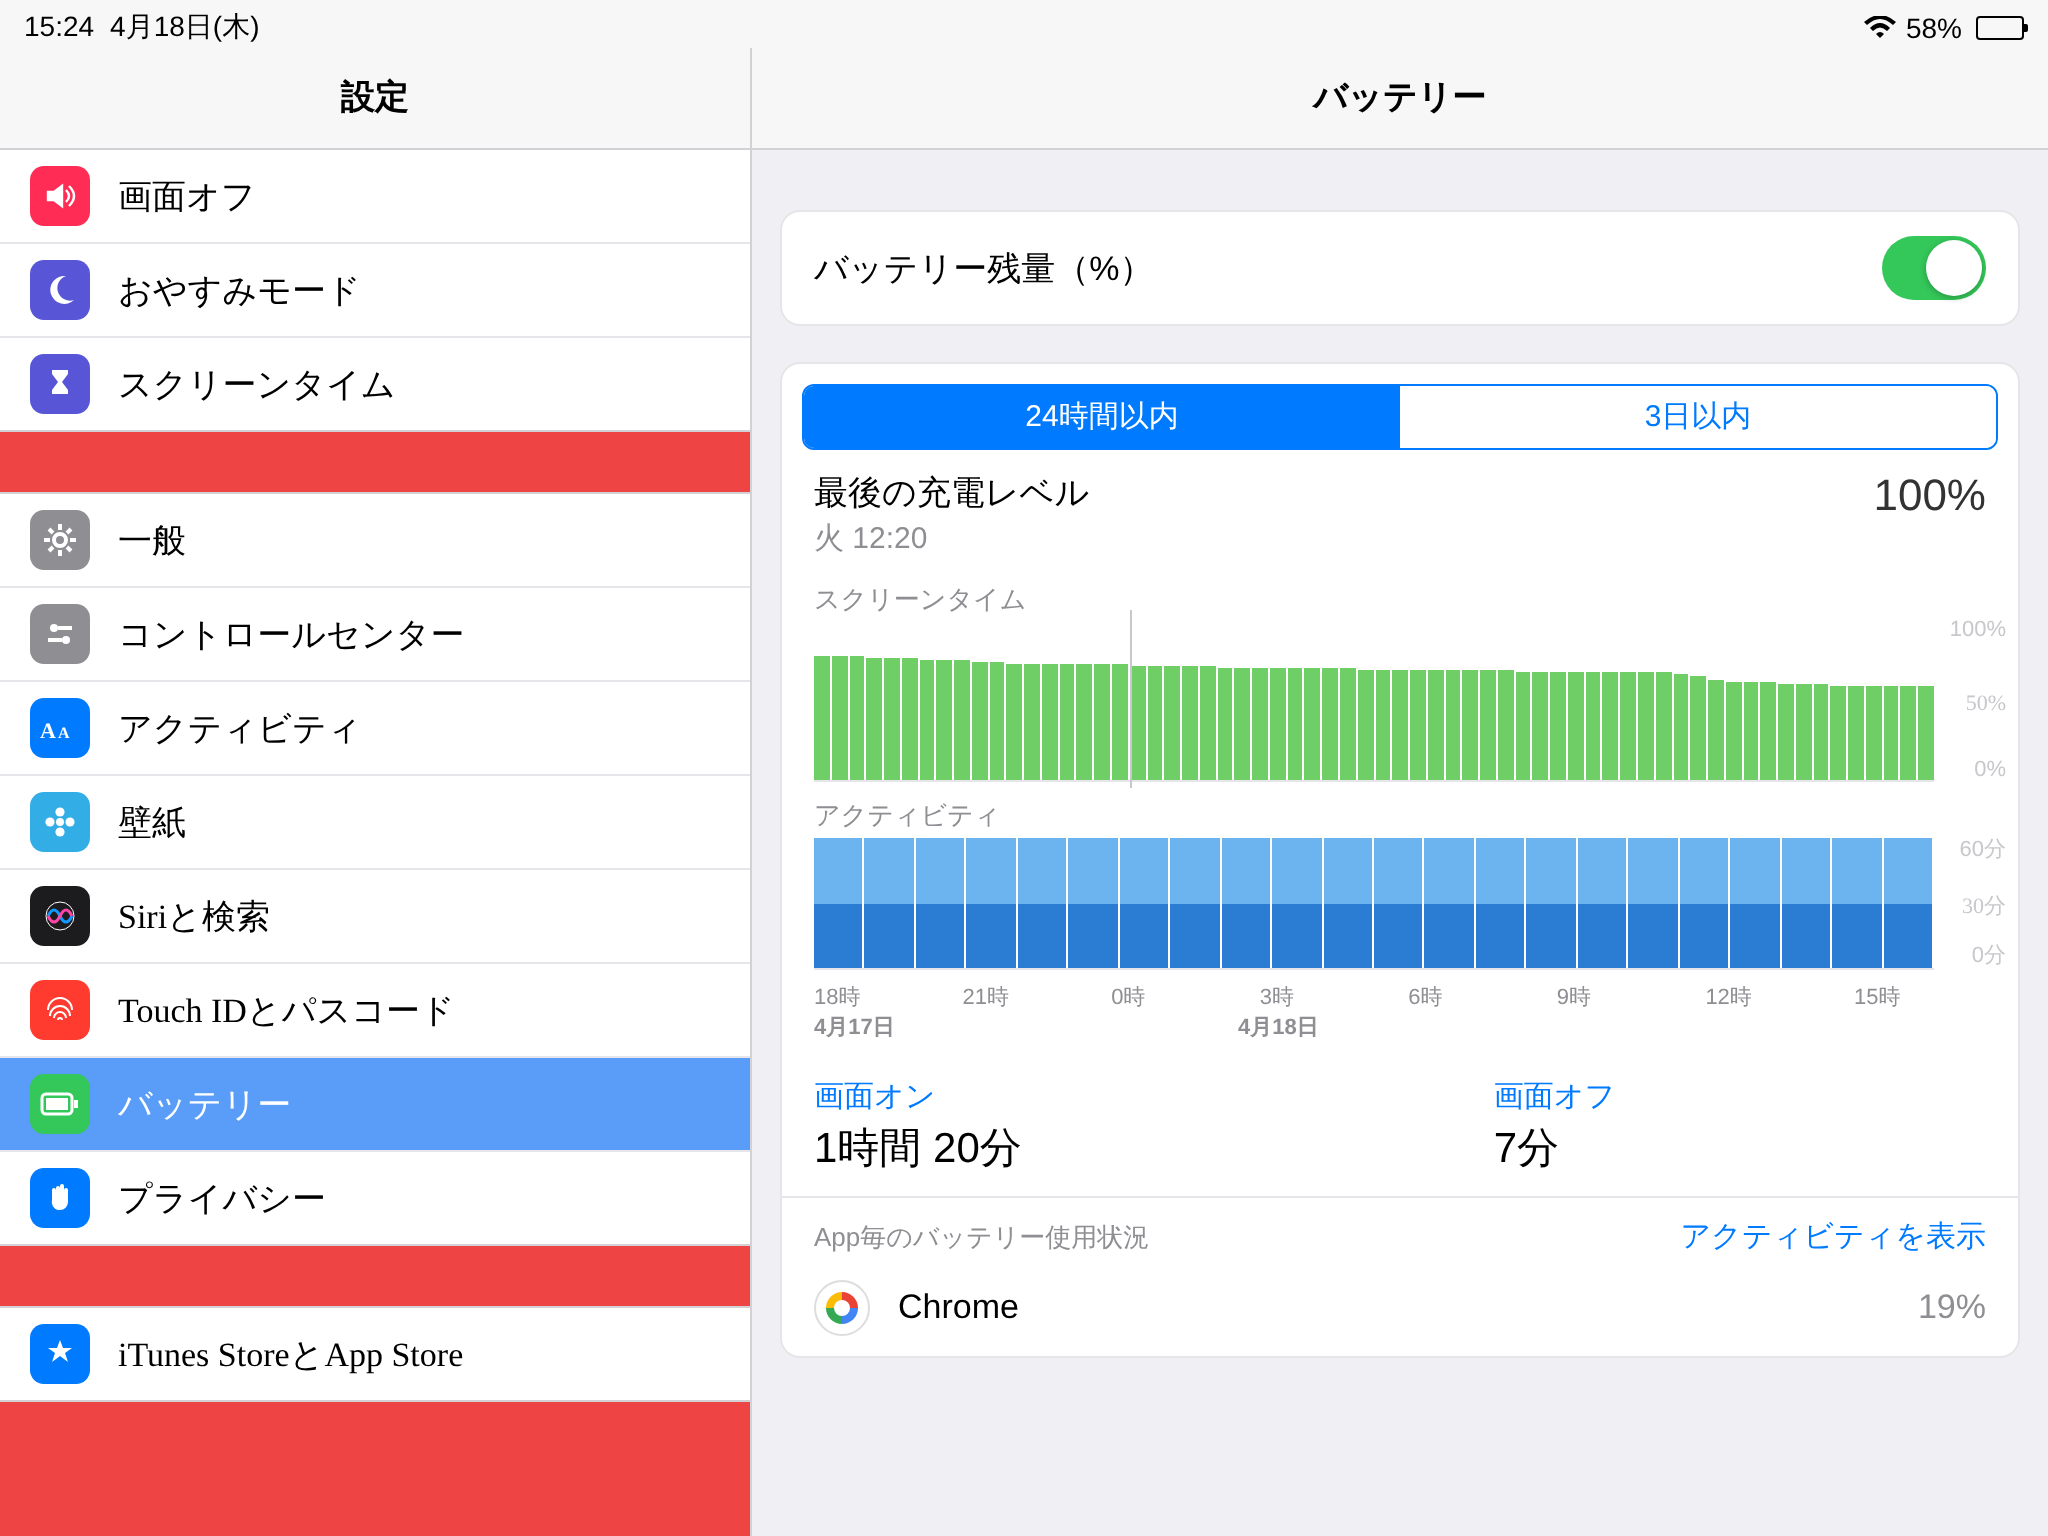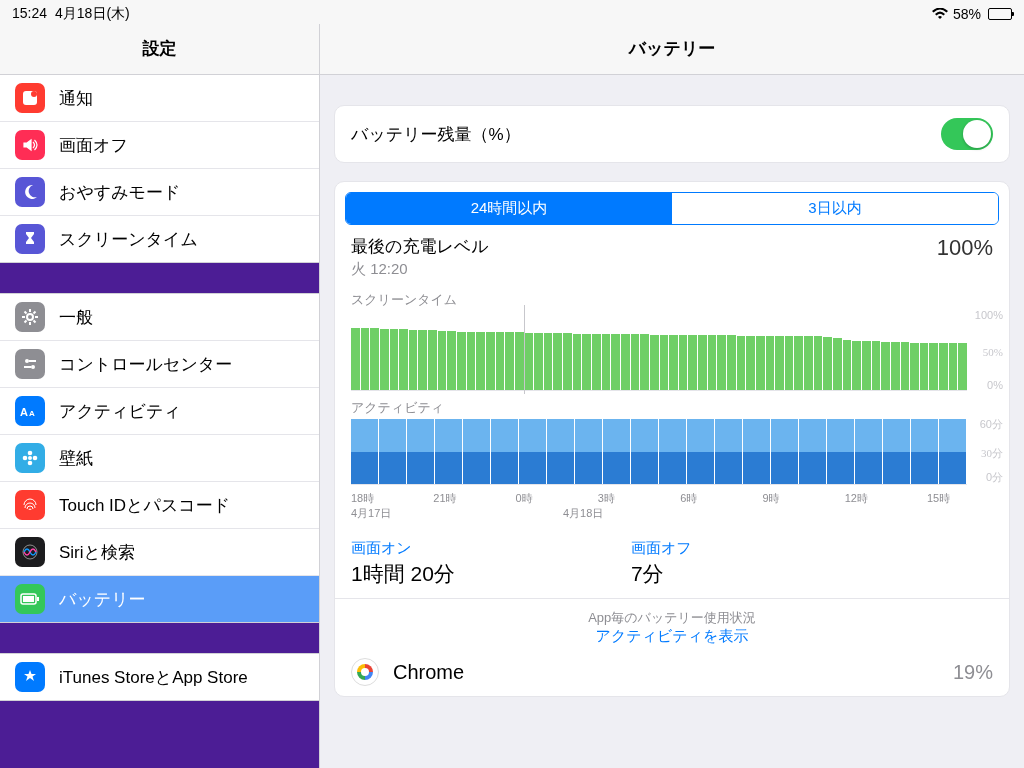--- a/index.html
+++ b/index.html
@@ -36,24 +36,24 @@
   right: -3px; top: 3px; width: 2px; height: 4px;
   background: #000; border-radius: 0 1px 1px 0;
 }
 .battery-fill { height: 100%; width: 58%; background: #000; border-radius: 1px; }
 
 .app {
   display: flex;
   height: calc(100% - 24px);
 }
 .sidebar {
-  width: 320px;
-  background: #4c1d95;
+  width: 376px;
+  background: #ef4444;
   border-right: 1px solid #d1d1d6;
-  display: flex; flex-direction: column;
+  display: flex; flex-direction: column; font-family: Liberation Serif, serif;
 }
 .sidebar-title {
   text-align: center;
   font-weight: 600;
   font-size: 17px;
   padding: 13px 0 14px;
   border-bottom: 1px solid #d1d1d6;
   background: #f7f7f7;
 }
 .sidebar-scroll { overflow-y: auto; flex: 1; }
@@ -153,40 +153,39 @@
 }
 .chart2 .abar { background: #2b7cd3; flex:1; }
 .chart2 .abar.off { background: #6bb4ef; }
 .xaxis {
   display: flex; padding: 4px 42px 0 16px;
   font-size: 11px; color: #8e8e93;
   justify-content: space-between;
 }
 .xaxis span { width: 40px; }
 .xaxis-dates { display:flex; padding: 0 42px 8px 16px; font-size:11px; color:#8e8e93; }
-.xaxis-dates span { width: 120px; }
-
-.usage-row { display:flex; padding: 10px 16px; gap: 56px; }
+.xaxis-dates span { width: 120px; font-weight: bold; }
+
+.usage-row { display:flex; padding: 10px 16px; gap: 116px; }
 .usage-col { }
 .usage-lbl { color:#007aff; font-size:15px; }
 .usage-val { font-size:21px; margin-top:2px; }
 
 .section-hdr {
   display:flex; justify-content:space-between; align-items:center;
   padding: 10px 16px 6px;
   font-size: 13px;
   border-top: 1px solid #e5e5ea;
-  flex-direction: column;
 }
 .section-hdr .left { color:#8e8e93; }
 .section-hdr .right { color:#007aff; font-size:15px; cursor:pointer;}
 
 .app-row {
   display:flex; align-items:center; padding: 6px 16px 10px;
-  font-size: 20px;
+  font-size: 17px;
 }
 .app-icon {
   width: 28px; height:28px; border-radius:50%;
   background:#fff; border:1px solid #ddd;
   display:flex; align-items:center; justify-content:center;
   margin-right: 14px;
 }
 .app-icon .dot { width:16px; height:16px; border-radius:50%;
   background: conic-gradient(#ea4335 0 90deg,#4285f4 90deg 180deg,#34a853 180deg 270deg,#fbbc05 270deg 360deg);
   position:relative;
@@ -227,29 +226,20 @@
   </div>
 </div>
 
 <div class="app">
   <aside class="sidebar">
     <div class="sidebar-title">設定</div>
     <div class="sidebar-scroll">
 
       <div class="s-group">
         <div class="s-item">
-          <span class="s-icon ic-red">
-            <svg width="18" height="18" viewBox="0 0 18 18">
-                <rect x="2" y="2" width="14" height="14" rx="3" fill="#fff"></rect>
-                <circle cx="13" cy="5" r="3" fill="#ff3b30"></circle>
-              </svg>
-          </span>
-          <span class="s-label">通知</span>
-        </div>
-        <div class="s-item">
           <span class="s-icon" style="background:#ff2d55">
             <svg width="18" height="18" viewBox="0 0 18 18" fill="#fff">
                 <path d="M3 7h3l4-3v10l-4-3H3z M12 6q3 3 0 6 M13.5 4q5 5 0 10" stroke="#fff" stroke-width="1.2" fill="none"></path>
                 <path d="M3 7h3l4-3v10l-4-3H3z" fill="#fff"></path>
               </svg>
           </span>
           <span class="s-label">画面オフ</span>
         </div>
         <div class="s-item">
           <span class="s-icon ic-purple">
@@ -305,46 +295,54 @@
                 <circle cx="9" cy="9" r="2"></circle>
                 <circle cx="9" cy="4" r="2.3"></circle>
                 <circle cx="9" cy="14" r="2.3"></circle>
                 <circle cx="4" cy="9" r="2.3"></circle>
                 <circle cx="14" cy="9" r="2.3"></circle>
               </svg>
           </span>
           <span class="s-label">壁紙</span>
         </div>
         <div class="s-item">
-          <span class="s-icon ic-fp">
-            <svg width="18" height="18" viewBox="0 0 18 18" fill="none" stroke="#fff" stroke-width="1">
-                <path d="M4 12a5 5 0 0 1 10 0M6 13a3 3 0 0 1 6 0M8 14a1 1 0 0 1 2 0M3 9a6 6 0 0 1 12 0"></path>
-              </svg>
-          </span>
-          <span class="s-label">Touch IDとパスコード</span>
-        </div>
-        <div class="s-item">
           <span class="s-icon ic-black">
             <svg width="18" height="18" viewBox="0 0 18 18">
                 <circle cx="9" cy="9" r="7" fill="none" stroke="#fff" stroke-width="0.5"></circle>
                 <path d="M3 9 Q6 3 9 9 T15 9" stroke="#19f" stroke-width="1.5" fill="none"></path>
                 <path d="M3 9 Q6 15 9 9 T15 9" stroke="#f4a" stroke-width="1.5" fill="none"></path>
               </svg>
           </span>
           <span class="s-label">Siriと検索</span>
+        </div>
+        <div class="s-item">
+          <span class="s-icon ic-fp">
+            <svg width="18" height="18" viewBox="0 0 18 18" fill="none" stroke="#fff" stroke-width="1">
+                <path d="M4 12a5 5 0 0 1 10 0M6 13a3 3 0 0 1 6 0M8 14a1 1 0 0 1 2 0M3 9a6 6 0 0 1 12 0"></path>
+              </svg>
+          </span>
+          <span class="s-label">Touch IDとパスコード</span>
         </div>
         <div class="s-item selected">
           <span class="s-icon ic-green">
             <svg width="20" height="12" viewBox="0 0 20 12" fill="#fff">
                 <rect x="1" y="1" width="15" height="10" rx="2" fill="none" stroke="#fff" stroke-width="1.5"></rect>
                 <rect x="3" y="3" width="11" height="6" fill="#fff"></rect>
                 <rect x="17" y="4" width="2" height="4" fill="#fff"></rect>
               </svg>
           </span>
           <span class="s-label">バッテリー</span>
+        </div>
+        <div class="s-item">
+          <span class="s-icon ic-blue">
+            <svg width="18" height="18" viewBox="0 0 18 18" fill="#fff">
+                <path d="M5 9V5a1 1 0 0 1 2 0V4a1 1 0 0 1 2 0V3a1 1 0 0 1 2 0v2a1 1 0 0 1 2 0v6a4 4 0 0 1-4 4H8a4 4 0 0 1-3-5z"></path>
+              </svg>
+          </span>
+          <span class="s-label">プライバシー</span>
         </div>
       </div>
 
       <div class="s-group">
         <div class="s-item">
           <span class="s-icon ic-blue">
             <svg width="18" height="18" viewBox="0 0 18 18" fill="#fff">
                 <path d="M9 2l1.5 4H15l-3.5 2.5L13 13 9 10l-4 3 1.5-4.5L3 6h4.5z"></path>
               </svg>
           </span>

